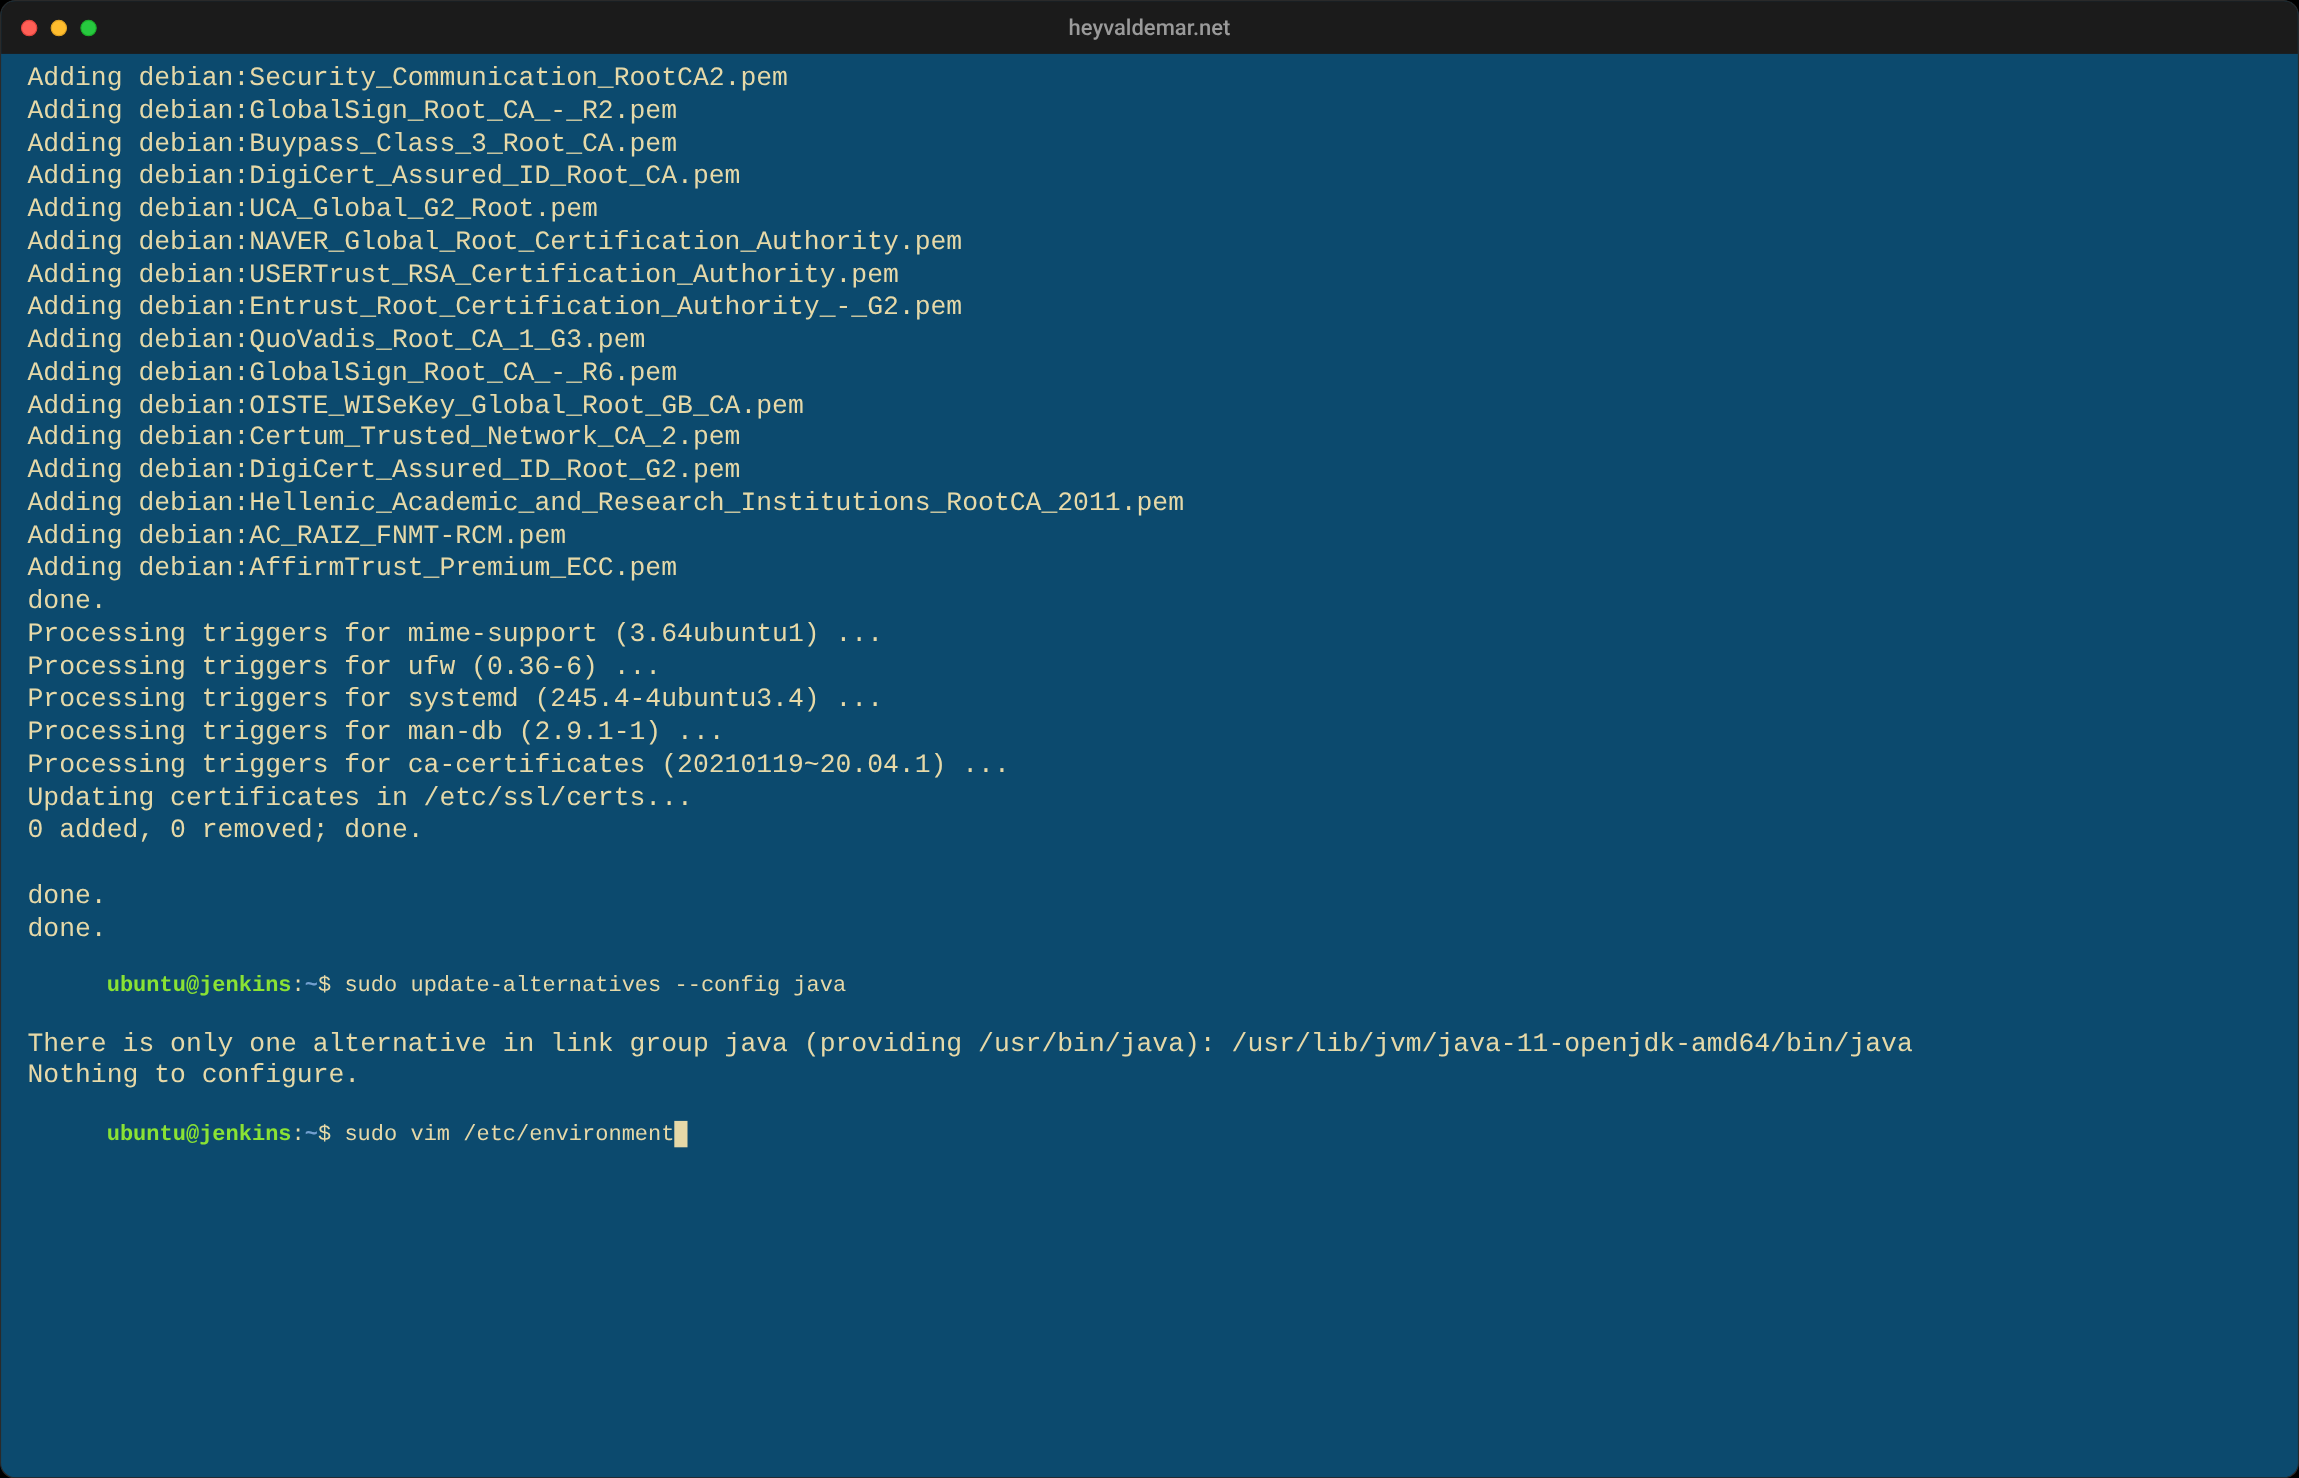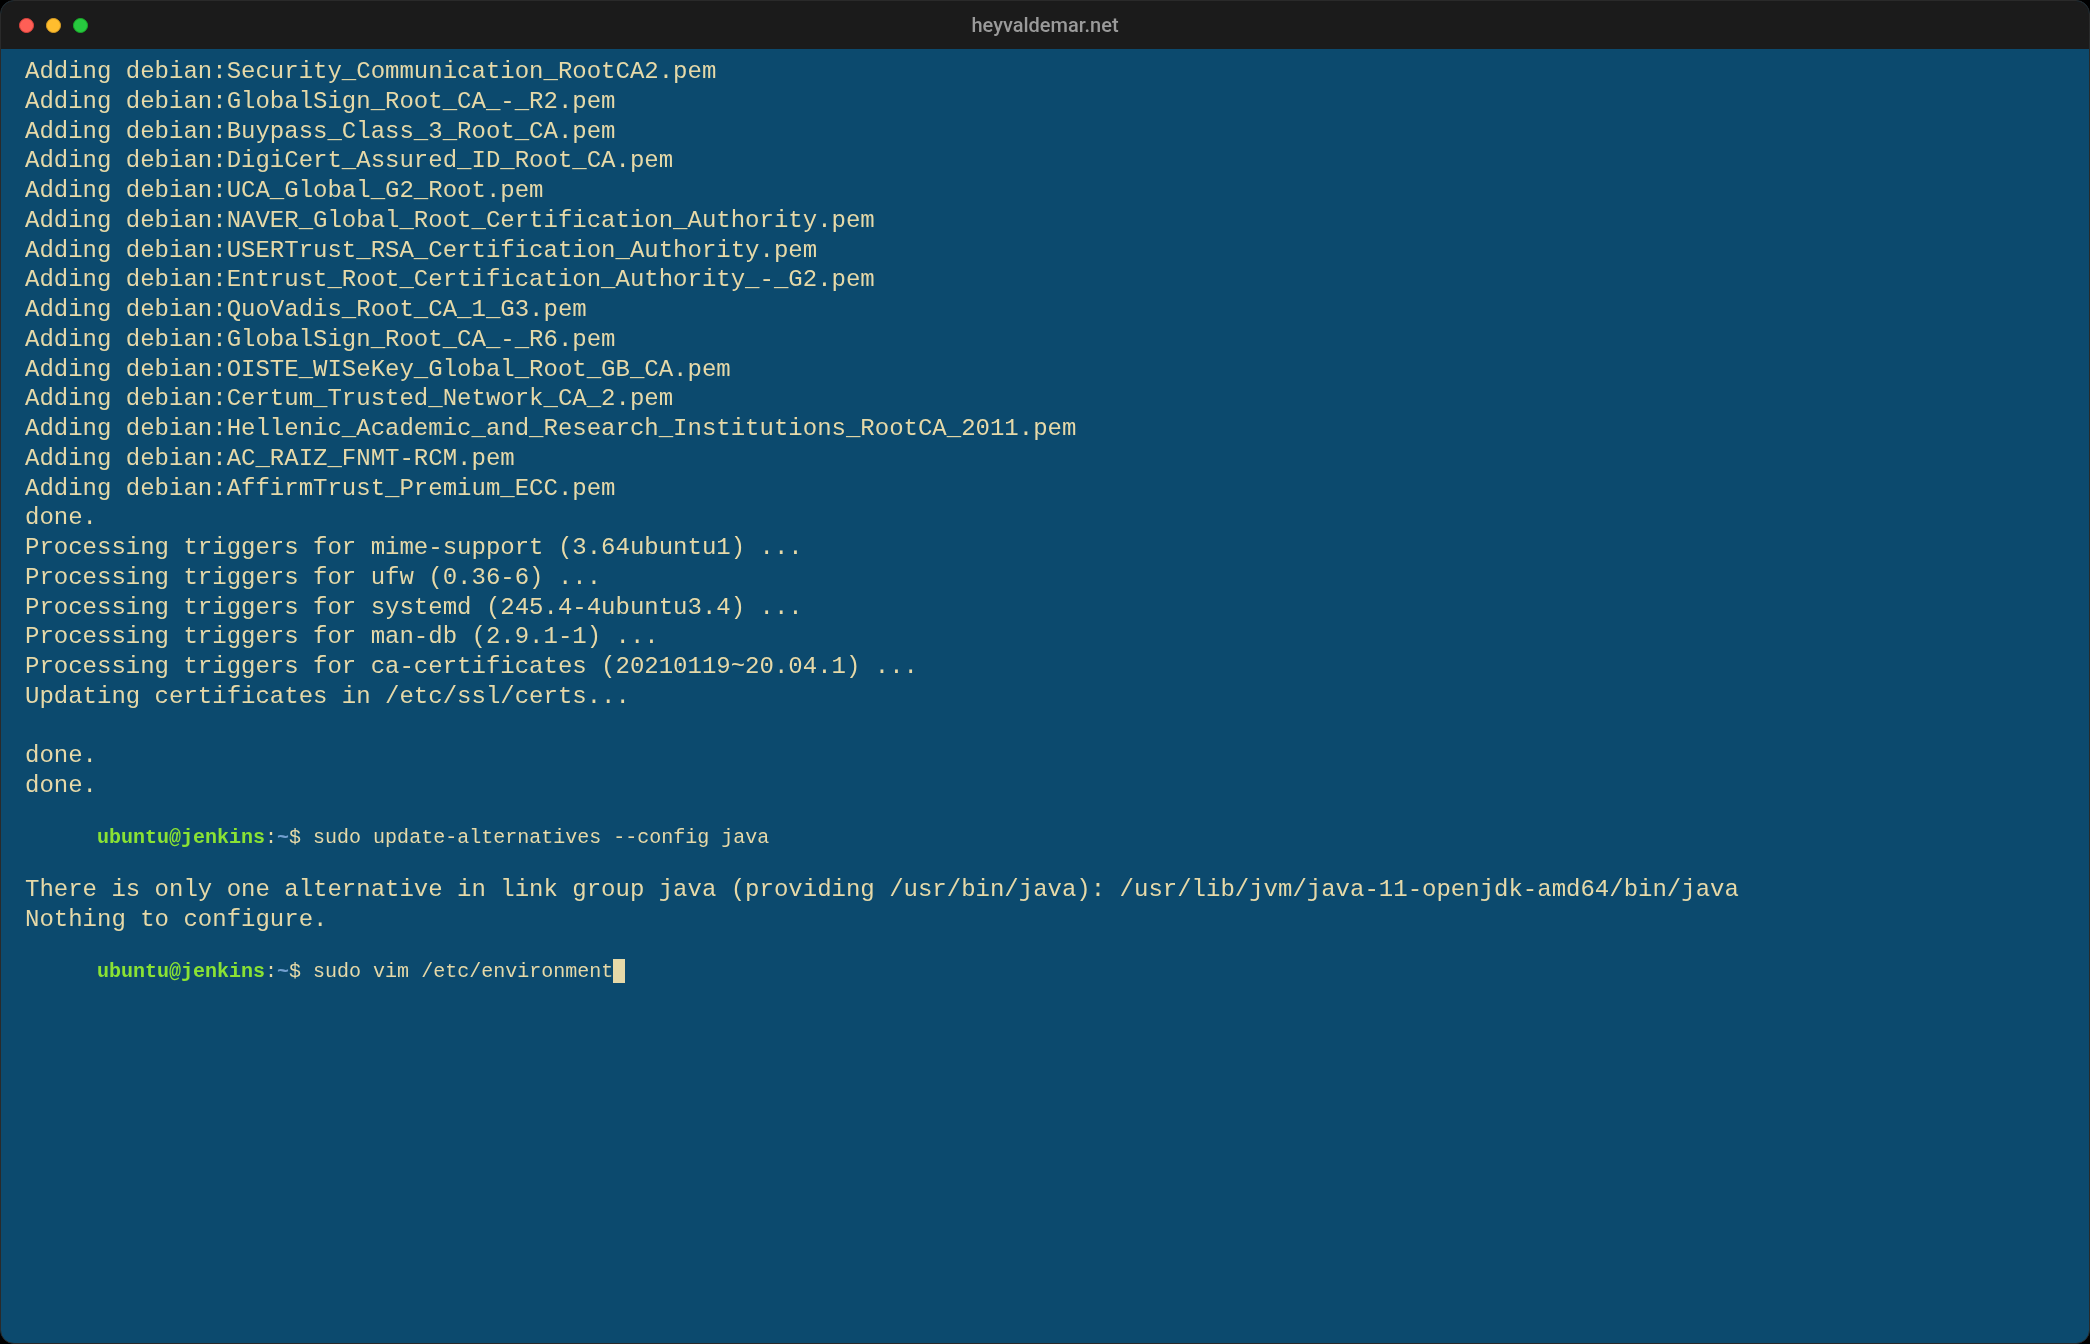--- a/index.html
+++ b/index.html
@@ -106,30 +106,32 @@
         <div class="line">Adding debian:Buypass_Class_3_Root_CA.pem</div>
         <div class="line">Adding debian:DigiCert_Assured_ID_Root_CA.pem</div>
         <div class="line">Adding debian:UCA_Global_G2_Root.pem</div>
         <div class="line">Adding debian:NAVER_Global_Root_Certification_Authority.pem</div>
         <div class="line">Adding debian:USERTrust_RSA_Certification_Authority.pem</div>
         <div class="line">Adding debian:Entrust_Root_Certification_Authority_-_G2.pem</div>
         <div class="line">Adding debian:QuoVadis_Root_CA_1_G3.pem</div>
         <div class="line">Adding debian:GlobalSign_Root_CA_-_R6.pem</div>
         <div class="line">Adding debian:OISTE_WISeKey_Global_Root_GB_CA.pem</div>
         <div class="line">Adding debian:Certum_Trusted_Network_CA_2.pem</div>
+        <div class="line">Adding debian:DigiCert_Assured_ID_Root_G2.pem</div>
         <div class="line">Adding debian:Hellenic_Academic_and_Research_Institutions_RootCA_2011.pem</div>
         <div class="line">Adding debian:AC_RAIZ_FNMT-RCM.pem</div>
         <div class="line">Adding debian:AffirmTrust_Premium_ECC.pem</div>
         <div class="line">done.</div>
         <div class="line">Processing triggers for mime-support (3.64ubuntu1) ...</div>
         <div class="line">Processing triggers for ufw (0.36-6) ...</div>
         <div class="line">Processing triggers for systemd (245.4-4ubuntu3.4) ...</div>
         <div class="line">Processing triggers for man-db (2.9.1-1) ...</div>
         <div class="line">Processing triggers for ca-certificates (20210119~20.04.1) ...</div>
         <div class="line">Updating certificates in /etc/ssl/certs...</div>
+        <div class="line">0 added, 0 removed; done.</div>
         <div class="line blank"></div>
         <div class="line">done.</div>
         <div class="line">done.</div>
       </div>
 
     <div class="prompt">
       <span class="user">ubuntu</span><span class="user">@</span><span class="host">jenkins</span><span class="colon">:</span><span class="path">~</span><span class="dollar">$ </span><span class="cmd">sudo update-alternatives --config java</span>
     </div>
 
     <div id="post-lines">

